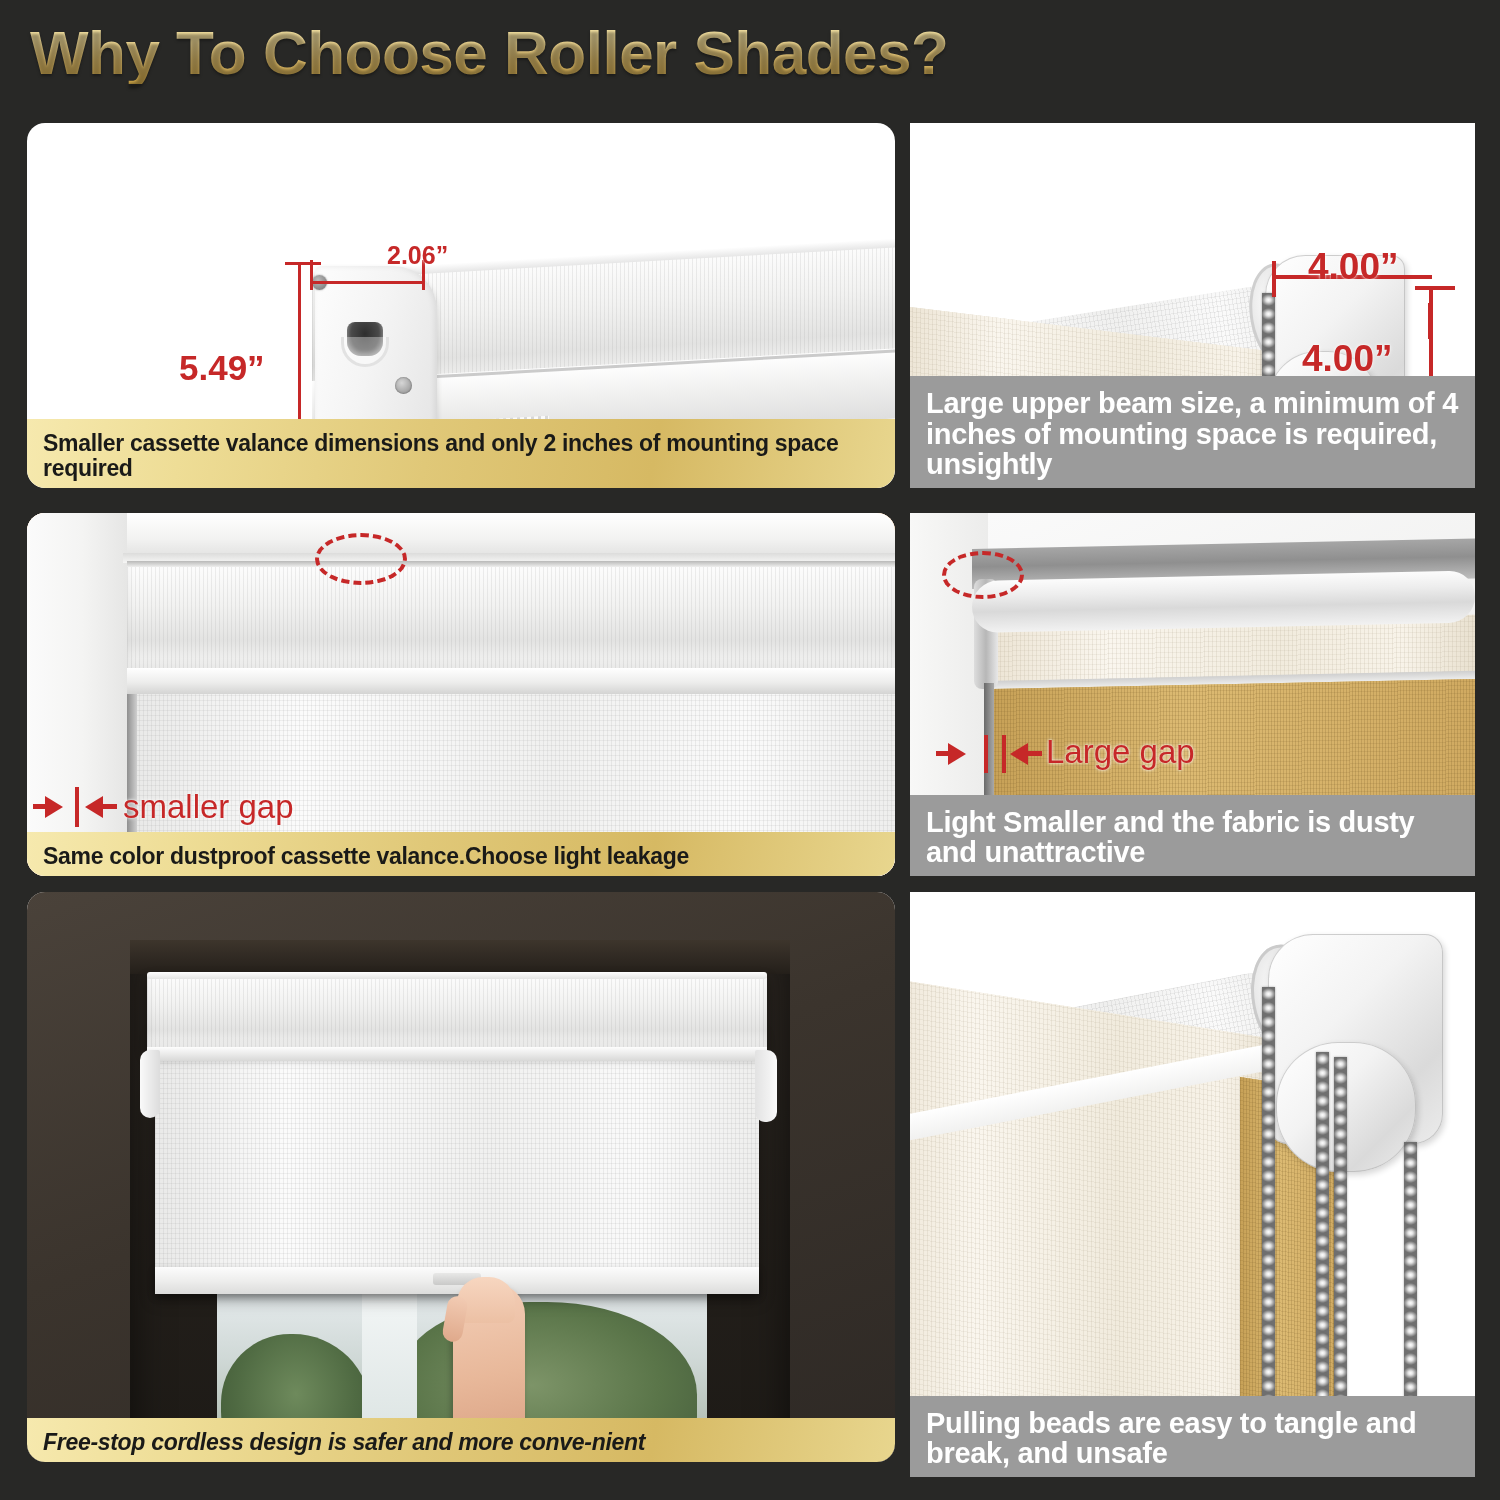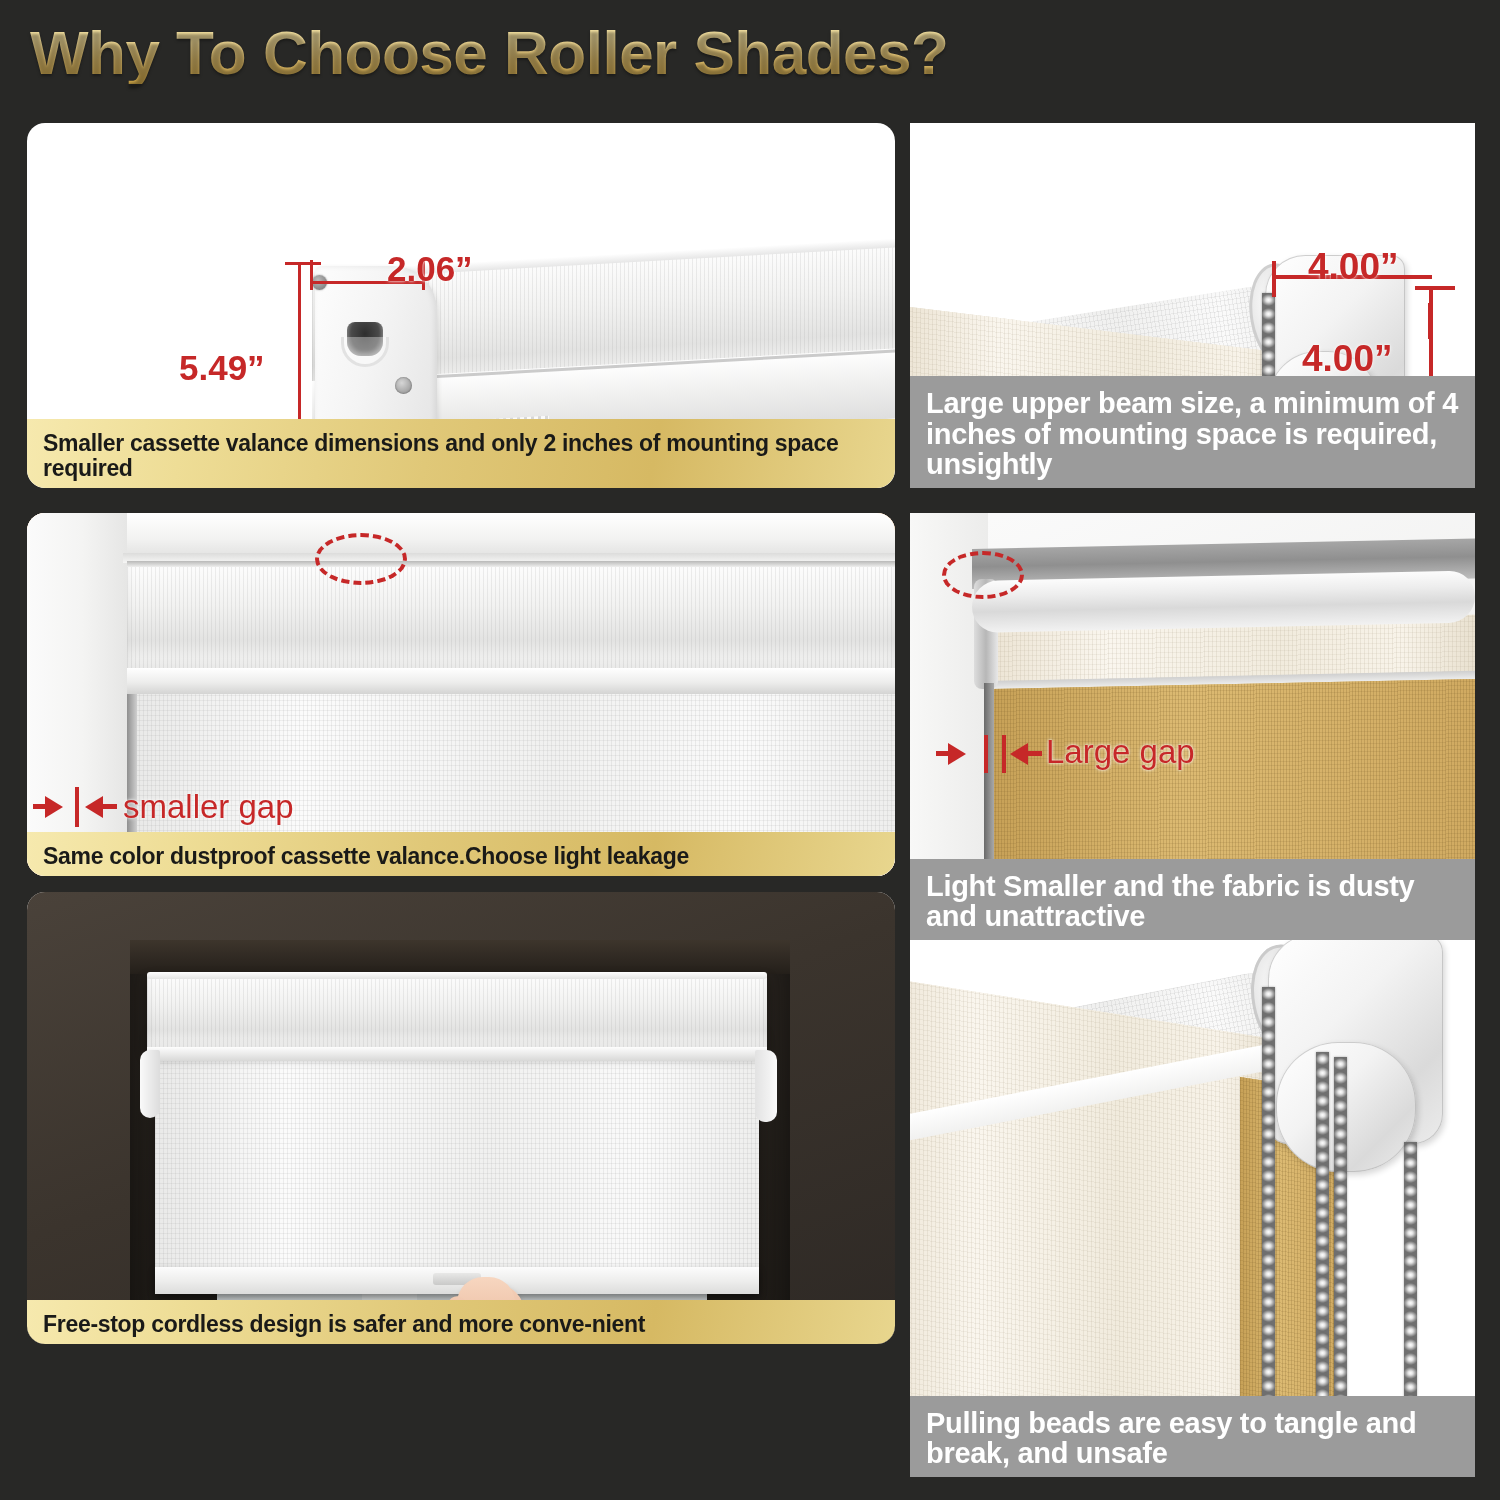--- a/index.html
+++ b/index.html
@@ -211,21 +211,21 @@
                 background: repeating-linear-gradient(90deg,#d8d8d8 0 3px,#fafafa 3px 7px);"></div>
 
     <div class="dimline" style="left:271px; top:139px; width:3px; height:220px;"></div>
     <div class="dimline" style="left:258px; top:139px; width:36px; height:3px;"></div>
     <div class="dimline" style="left:258px; top:356px; width:36px; height:3px;"></div>
     <div class="dimlabel" style="left:152px; top:225px; font-size:35px;">5.49”</div>
 
     <div class="dimline" style="left:283px; top:158px; width:115px; height:3px;"></div>
     <div class="dimline" style="left:283px; top:137px; width:3px; height:30px;"></div>
     <div class="dimline" style="left:395px; top:137px; width:3px; height:30px;"></div>
-    <div class="dimlabel" style="left:360px; top:126px; font-size:35px;">2.06”</div>
+    <div class="dimlabel" style="left:360px; top:118px; font-size:25px;">2.06”</div>
   </div>
 
   <div class="caption good">Smaller cassette valance dimensions and only 2 inches of mounting space required</div>
 </div>
 
 <div class="panel bad" style="left:910px; top:123px; width:565px; height:365px;">
 
   <div class="photo">
 
     <div class="fabric-white" style="position:absolute; left:-20px; top:155px; width:420px; height:110px;
@@ -306,21 +306,21 @@
     <div class="arrow-stem" style="left:6px; top:291px; width:16px;"></div>
     <div class="dimline" style="left:48px; top:274px; width:4px; height:40px;"></div>
     <div class="arrow-l" style="left:58px; top:283px;"></div>
     <div class="arrow-stem" style="left:76px; top:291px; width:14px;"></div>
     <div class="dimlabel" style="left:96px; top:275px; font-size:33px; font-weight:normal;">smaller gap</div>
   </div>
 
   <div class="caption good">Same color dustproof cassette valance.Choose light leakage</div>
 </div>
 
-<div class="panel bad" style="left:910px; top:513px; width:565px; height:427px;">
+<div class="panel bad" style="left:910px; top:513px; width:565px; height:363px;">
 
   <div class="photo" style="background: linear-gradient(160deg,#fbfbfb 0%,#f0f0ef 60%,#e4e4e3 100%);">
 
     <div style="position:absolute; left:0; top:0; width:78px; height:363px;
                 background: linear-gradient(90deg,#f8f8f7,#ececeb);"></div>
 
     <div style="position:absolute; left:62px; top:36px; width:503px; height:40px;
                 background: linear-gradient(180deg,#a6a6a6 0%,#8f8f8f 45%,#bdbdbd 100%);
                 transform: skewY(-1.2deg); transform-origin:left top;"></div>
     <div class="roller-tube" style="left:62px; top:68px; width:503px; height:52px;
@@ -349,21 +349,21 @@
     <div class="dimline" style="left:74px; top:222px; width:4px; height:38px;"></div>
     <div class="dimline" style="left:92px; top:222px; width:4px; height:38px;"></div>
     <div class="arrow-l" style="left:100px; top:230px;"></div>
     <div class="arrow-stem" style="left:118px; top:238px; width:14px;"></div>
     <div class="dimlabel" style="left:136px; top:220px; font-size:33px; font-weight:normal;">Large gap</div>
   </div>
 
   <div class="caption bad">Light Smaller and the fabric is dusty and unattractive</div>
 </div>
 
-<div class="panel good" style="left:27px; top:892px; width:868px; height:452px;">
+<div class="panel good" style="left:27px; top:892px; width:868px; height:570px;font-style:italic;">
 
   <div class="photo" style="background: linear-gradient(160deg,#4a423a 0%,#3b342d 45%,#2e2925 100%);">
 
     <div style="position:absolute; left:103px; top:48px; width:660px; height:537px;
                 background: linear-gradient(180deg,#2a2520 0%,#1d1a16 100%);
                 box-shadow: inset 0 0 40px rgba(0,0,0,.6);"></div>
     <div style="position:absolute; left:103px; top:48px; width:660px; height:34px;
                 background: linear-gradient(180deg,#3d352c,#241f1a);"></div>
 
     <div style="position:absolute; left:190px; top:390px; width:490px; height:195px;

